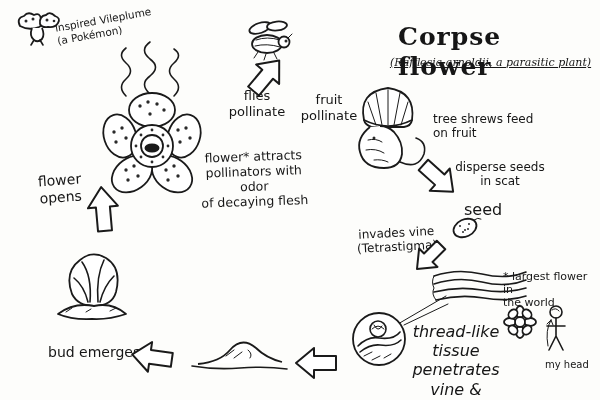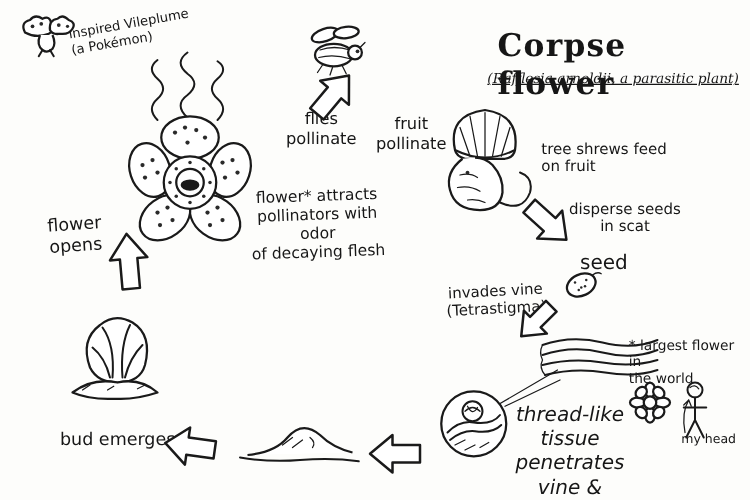--- a/index.html
+++ b/index.html
@@ -33,21 +33,21 @@
 pollinate</div>
   <div class="txt" style="left:433px;top:112px;width:110px;font-size:12px;">tree shrews feed
 on fruit</div>
   <div class="txt c" style="left:452px;top:160px;width:96px;font-size:12px;">disperse seeds
 in scat</div>
   <div class="txt" style="left:464px;top:200px;font-size:16px;">seed</div>
   <div class="txt c" style="left:354px;top:228px;width:84px;font-size:12px;transform:rotate(-3deg);">invades vine
 (Tetrastigma)</div>
   <div class="txt" style="left:503px;top:270px;width:86px;font-size:11px;">* largest flower in
 the world</div>
-  <div class="txt" style="left:545px;top:346px;font-size:10px;">my head</div>
+  <div class="txt" style="left:545px;top:359px;font-size:10px;">my head</div>
   <div class="txt c" style="left:408px;top:322px;width:96px;font-size:16px;font-style:italic;">thread-like
 tissue penetrates
 vine &amp; absorbs
 nutrients</div>
   <div class="txt" style="left:48px;top:344px;font-size:14px;">bud emerges</div>
   <div class="txt c" style="left:30px;top:174px;width:58px;font-size:14px;transform:rotate(-4deg);">flower
 opens</div>
   <div class="txt c" style="left:190px;top:151px;width:126px;font-size:12.5px;transform:rotate(-2deg);">flower* attracts
 pollinators with odor
 of decaying flesh</div>

